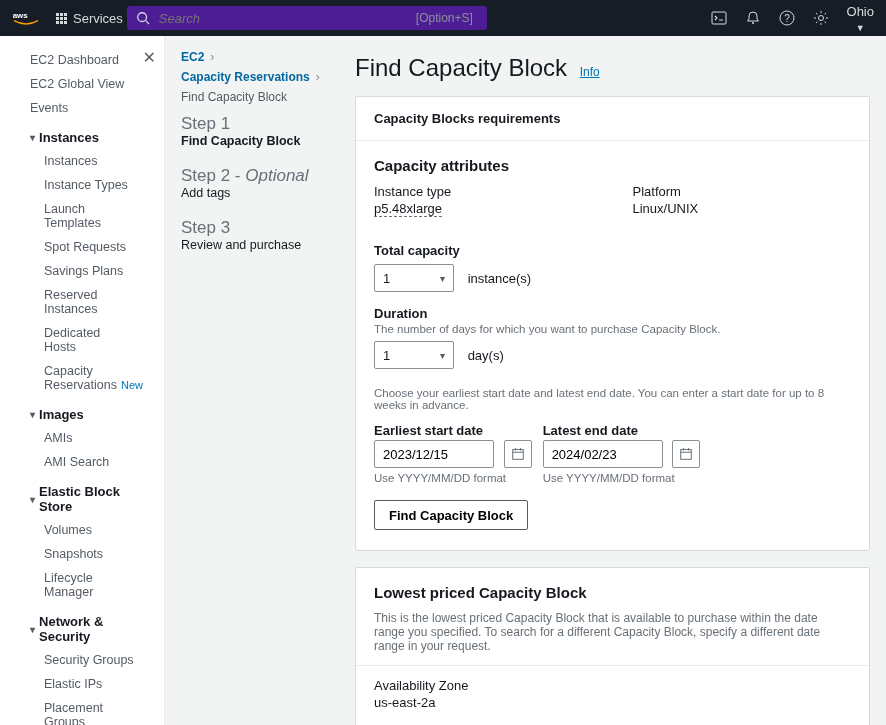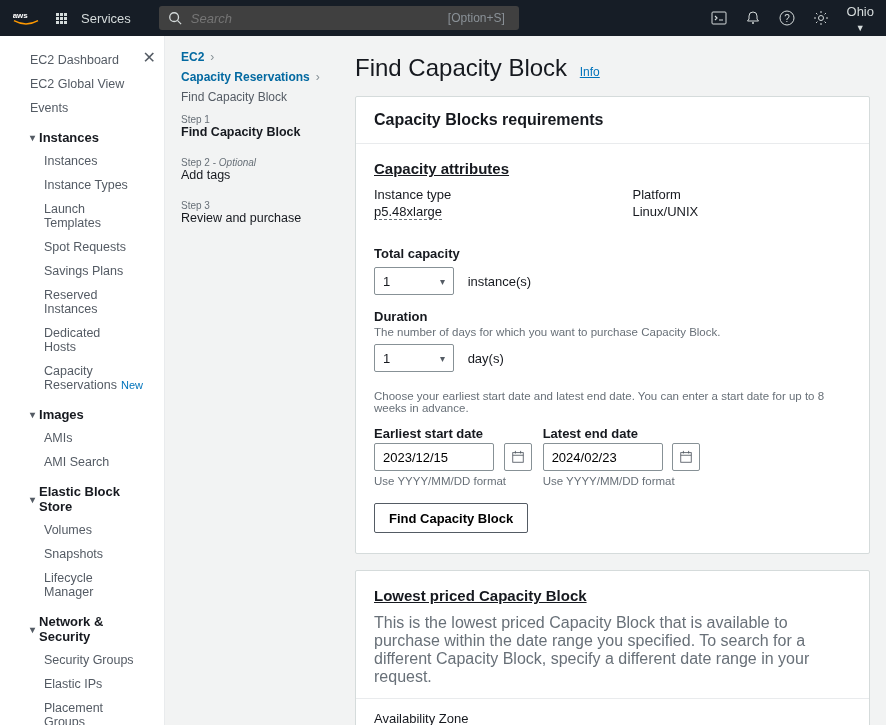--- a/index.html
+++ b/index.html
@@ -1,22 +1,22 @@
 <!DOCTYPE html>
 <html><head>
 <meta charset="utf-8">
 <style>
 * { box-sizing: border-box; margin: 0; padding: 0; font-family: "Amazon Ember", "Helvetica Neue", Arial, sans-serif; }
 body { background: #f2f3f3; font-size: 13px; color: #16191f; width: 886px; }
 
 
 .topnav { background: #161d26; height: 36px; display: flex; align-items: center; color: #d5dbdb; padding: 0 12px; }
 .topnav .logo { color: #fff; font-weight: bold; font-size: 15px; margin-right: 16px; display:flex; align-items:center; }
-.topnav .services { display: flex; align-items: center; gap: 14px; margin-right: 28px; cursor: pointer; }
-.topnav .search { flex: 1; display: flex; align-items: center; background: #404040; border-radius: 3px; padding: 4px 8px; gap: 8px; max-width: 360px; }
+.topnav .services { display: flex; align-items: center; gap: 6px; margin-right: 4px; cursor: pointer; }
+.topnav .search { flex: 1; display: flex; align-items: center; background: #4c1d95; border-radius: 3px; padding: 4px 8px; gap: 8px; max-width: 360px; }
 .topnav .search input { background: transparent; border: none; color: #d5dbdb; font-style: italic; flex: 1; outline: none; font-size: 13px; }
 .topnav .shortcut { color: #8a9197; font-size: 12px; margin-left: auto; padding: 1px 6px; }
 .topnav .right { margin-left: auto; display: flex; align-items: center; gap: 18px; }
 .icon-sq { width: 16px; height: 16px; display:inline-flex; align-items:center; justify-content:center; }
 .grid9 { display:inline-grid; grid-template-columns: repeat(3,3px); grid-auto-rows:3px; gap:1px; }
 .grid9 span { background:#d5dbdb; }
 
 
 .layout { display: flex; }
 .sidebar { width: 165px; background: #fff; border-right: 1px solid #e9ebed; padding: 12px 0 20px 0; }
@@ -27,33 +27,33 @@
 .sidebar .item.top { padding-left: 0; }
 .sidebar .close { float:right; color:#545b64; cursor:pointer; font-size:16px; padding-right:8px; }
 .new-badge { color:#0073bb; font-size:11px; margin-left:4px; }
 
 .steps { width: 190px; padding: 14px 16px; }
 .steps .crumbs { font-size: 12px; color:#0073bb; margin-bottom: 6px; display:flex; gap:6px; flex-wrap:wrap; align-items:center; }
 .steps .crumbs a { color:#0369a1; text-decoration:none;font-weight:bold; }
 .steps .crumbs .sep { color:#879196; }
 .steps .crumbs .cur { color:#545b64; }
 .step-block { padding: 4px 0 14px 0; }
-.step-num { font-size: 10px; color:#687078; }
+.step-num { font-size: 17px; color:#687078; }
 .step-num .opt { font-style: italic; }
 .step-title { font-size: 12.5px; color:#16191f; font-weight:400; }
 .step-block.active .step-title { font-weight:700; }
 
 .main { flex:1; padding: 10px 16px 60px 0; }
 h1 { font-size: 24px; font-weight: 500; margin: 8px 0 14px 0; }
 h1 .info { font-size:12px; color:#0073bb; font-weight:400; margin-left:6px; }
 
 .panel { background:#fff; border:1px solid #d5dbdb; border-radius:2px; margin-bottom: 16px; }
-.panel-header { padding: 14px 18px; font-size:16px; font-weight:700; border-bottom:1px solid #e9ebed; }
+.panel-header { padding: 14px 18px; font-size:13px; font-weight:700; border-bottom:1px solid #e9ebed; }
 .panel-body { padding: 16px 18px 20px 18px; }
-.section-title { font-weight:700; font-size:15px; margin-bottom:10px;text-decoration:underline; }
+.section-title { font-weight:700; font-size:15px; margin-bottom:10px; }
 .label { font-size:13px; color:#16191f; margin-bottom:2px; }
 .hint { font-size:11.5px; color:#687078; margin-bottom:6px; }
 .value-dashed { border-bottom:1px dashed #687078; display:inline-block; margin-bottom:14px; font-size:13px; color:#16191f; }
 .row { display:flex; gap:40px; }
 .col { flex:1; min-width:0; }
 .select { width:80px; height:28px; border:1px solid #879196; border-radius:2px; display:inline-flex; align-items:center; justify-content:space-between; padding:0 8px; font-size:13px; background:#fff; }
 .select::after { content:"▾"; font-size:10px; color:#545b64; }
 .inline-lbl { display:inline-block; margin-left:10px; font-size:13px; }
 .input { height:28px; border:1px solid #879196; border-radius:2px; padding:0 8px; font-size:13px; width:120px; }
 .datebtn { width:28px; height:28px; border:1px solid #879196; border-radius:2px; background:#fff; display:inline-flex; align-items:center; justify-content:center; vertical-align:top; margin-left:6px; color:#545b64; }
@@ -270,21 +270,21 @@
         </div>
         <div style="margin-top:10px;">
           <button class="button">Find Capacity Block</button>
         </div>
       </div>
     </div>
 
     <div class="panel">
       <div class="panel-body">
         <div class="section-title">Lowest priced Capacity Block</div>
-        <div class="hint" style="font-size:16px;">This is the lowest priced Capacity Block that is available to purchase within the date range you specified. To search for a different Capacity Block, specify a different date range in your request.</div>
+        <div class="hint" style="font-size:12px;">This is the lowest priced Capacity Block that is available to purchase within the date range you specified. To search for a different Capacity Block, specify a different date range in your request.</div>
         <hr class="light">
         <div class="label">Availability Zone</div>
         <div style="margin-bottom:14px;">us-east-2a</div>
 
       </div>
     </div>
 
   </div>
 </div>
 

